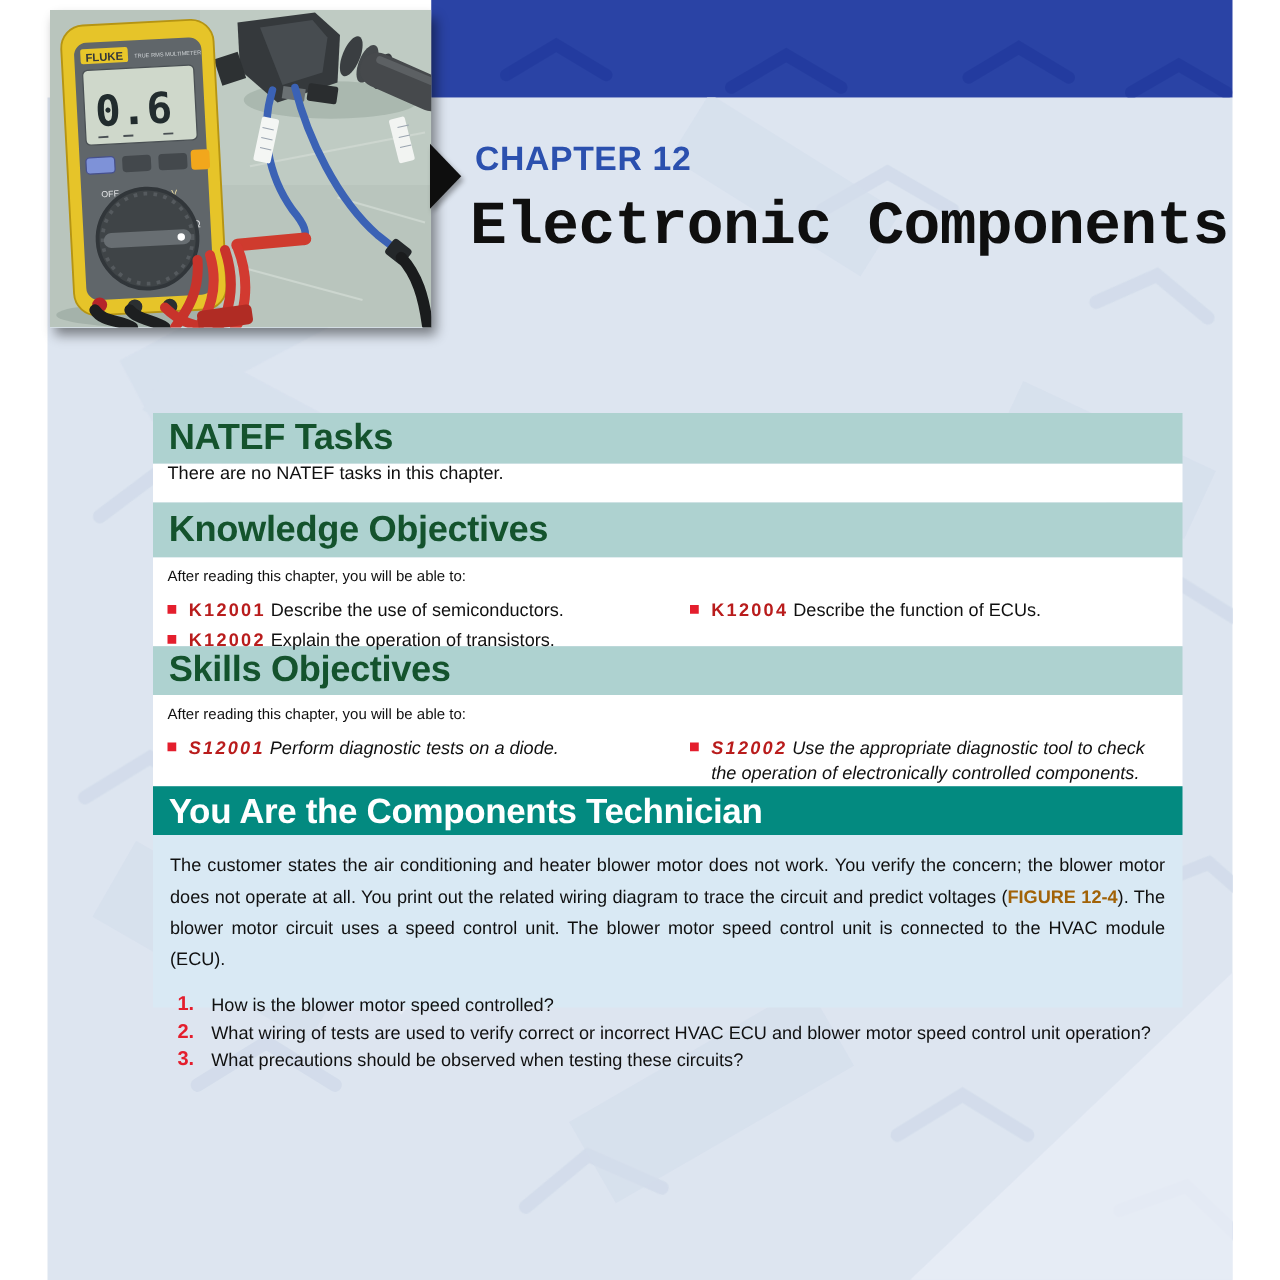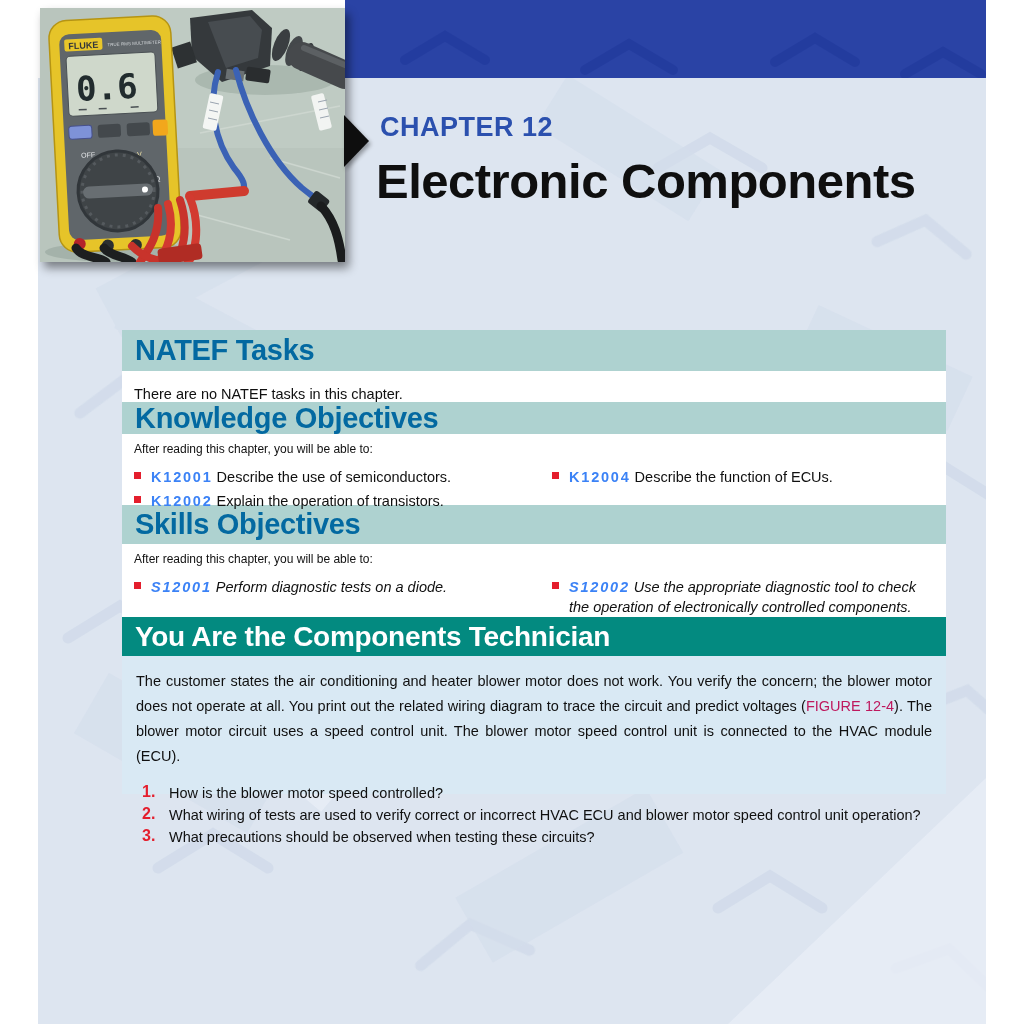--- a/index.html
+++ b/index.html
@@ -32,46 +32,47 @@
   }
   .chapter-label {
     position:absolute; left:380px; top:112px;
     font-size:27px; font-weight:bold; letter-spacing:0.5px;
     color:#2b50ae;
   }
   .chapter-title {
     position:absolute; left:376px; top:153px; margin:0;
     font-size:49px; font-weight:bold; letter-spacing:-0.5px;
     color:#0f0f0f;
+    font-family:Liberation Mono, monospace;
   }
   .sections { position:absolute; left:122px; top:330px; width:824px; }
   .band {
     background:#aed2d0; display:flex; align-items:center;
     padding-left:13px; box-sizing:border-box;
   }
-  .band h2 { margin:0; font-size:29px; font-weight:bold; color:#0369a1; letter-spacing:-0.3px; }
+  .band h2 { margin:0; font-size:29px; font-weight:bold; color:#14532d; letter-spacing:-0.3px; }
   .band-natef { height:41px; }
-  .band-knowledge { height:32px; }
+  .band-knowledge { height:44px; }
   .band-skills { height:39px; }
   .band-tech { height:39px; background:#038a80; }
   .band-tech h2 { color:#ffffff; font-size:28px; }
   .row { background:#ffffff; box-sizing:border-box; }
-  .natef-body { height:31px; display:flex; align-items:flex-end; padding-left:12px; font-size:14.5px; }
+  .natef-body { height:31px; display:flex; align-items:flex-start; padding-left:12px; font-size:14.5px; }
   .k-body { height:71px; padding:8px 12px 0 12px; }
   .s-body { height:73px; padding:8px 12px 0 12px; }
   .intro { margin:0 0 9px 0; font-size:12px; }
   .obj-grid { display:grid; grid-auto-flow:column; grid-template-columns:418px 1fr; }
   .obj-grid.two-rows { grid-template-rows:repeat(2, auto); }
   .obj-grid.one-row { grid-template-rows:auto;font-style:italic; }
   .obj { position:relative; padding-left:17px; margin:2px 12px 2px 0; font-size:14.5px; line-height:20px; }
   .bullet { position:absolute; left:0; top:5px; width:7px; height:7px; background:#e41e2d; }
-  .code { color:#3b82f6; font-weight:bold; letter-spacing:1.8px; margin-right:4px; }
+  .code { color:#b91c1c; font-weight:bold; letter-spacing:1.8px; margin-right:4px; }
   .tech-body { background:#d9e9f4; height:138px; padding:13px 14px 0 14px; }
   .tech-para { margin:0; font-size:14.5px; line-height:25px; text-align:justify; }
-  .fig-ref { color:#be185d; font-weight:normal; }
+  .fig-ref { color:#a16207; font-weight:bold; }
   .questions { margin:13px 0 0 6px; padding:0; list-style:none; }
   .questions li { position:relative; padding-left:27px; font-size:14.5px; line-height:22px; }
   .qnum { position:absolute; left:0; top:-1px; color:#e41e2d; font-weight:bold; font-size:16px; }
 </style>
 </head>
 <body>
 
 <div class="page">
 
   <div class="bg-light">

